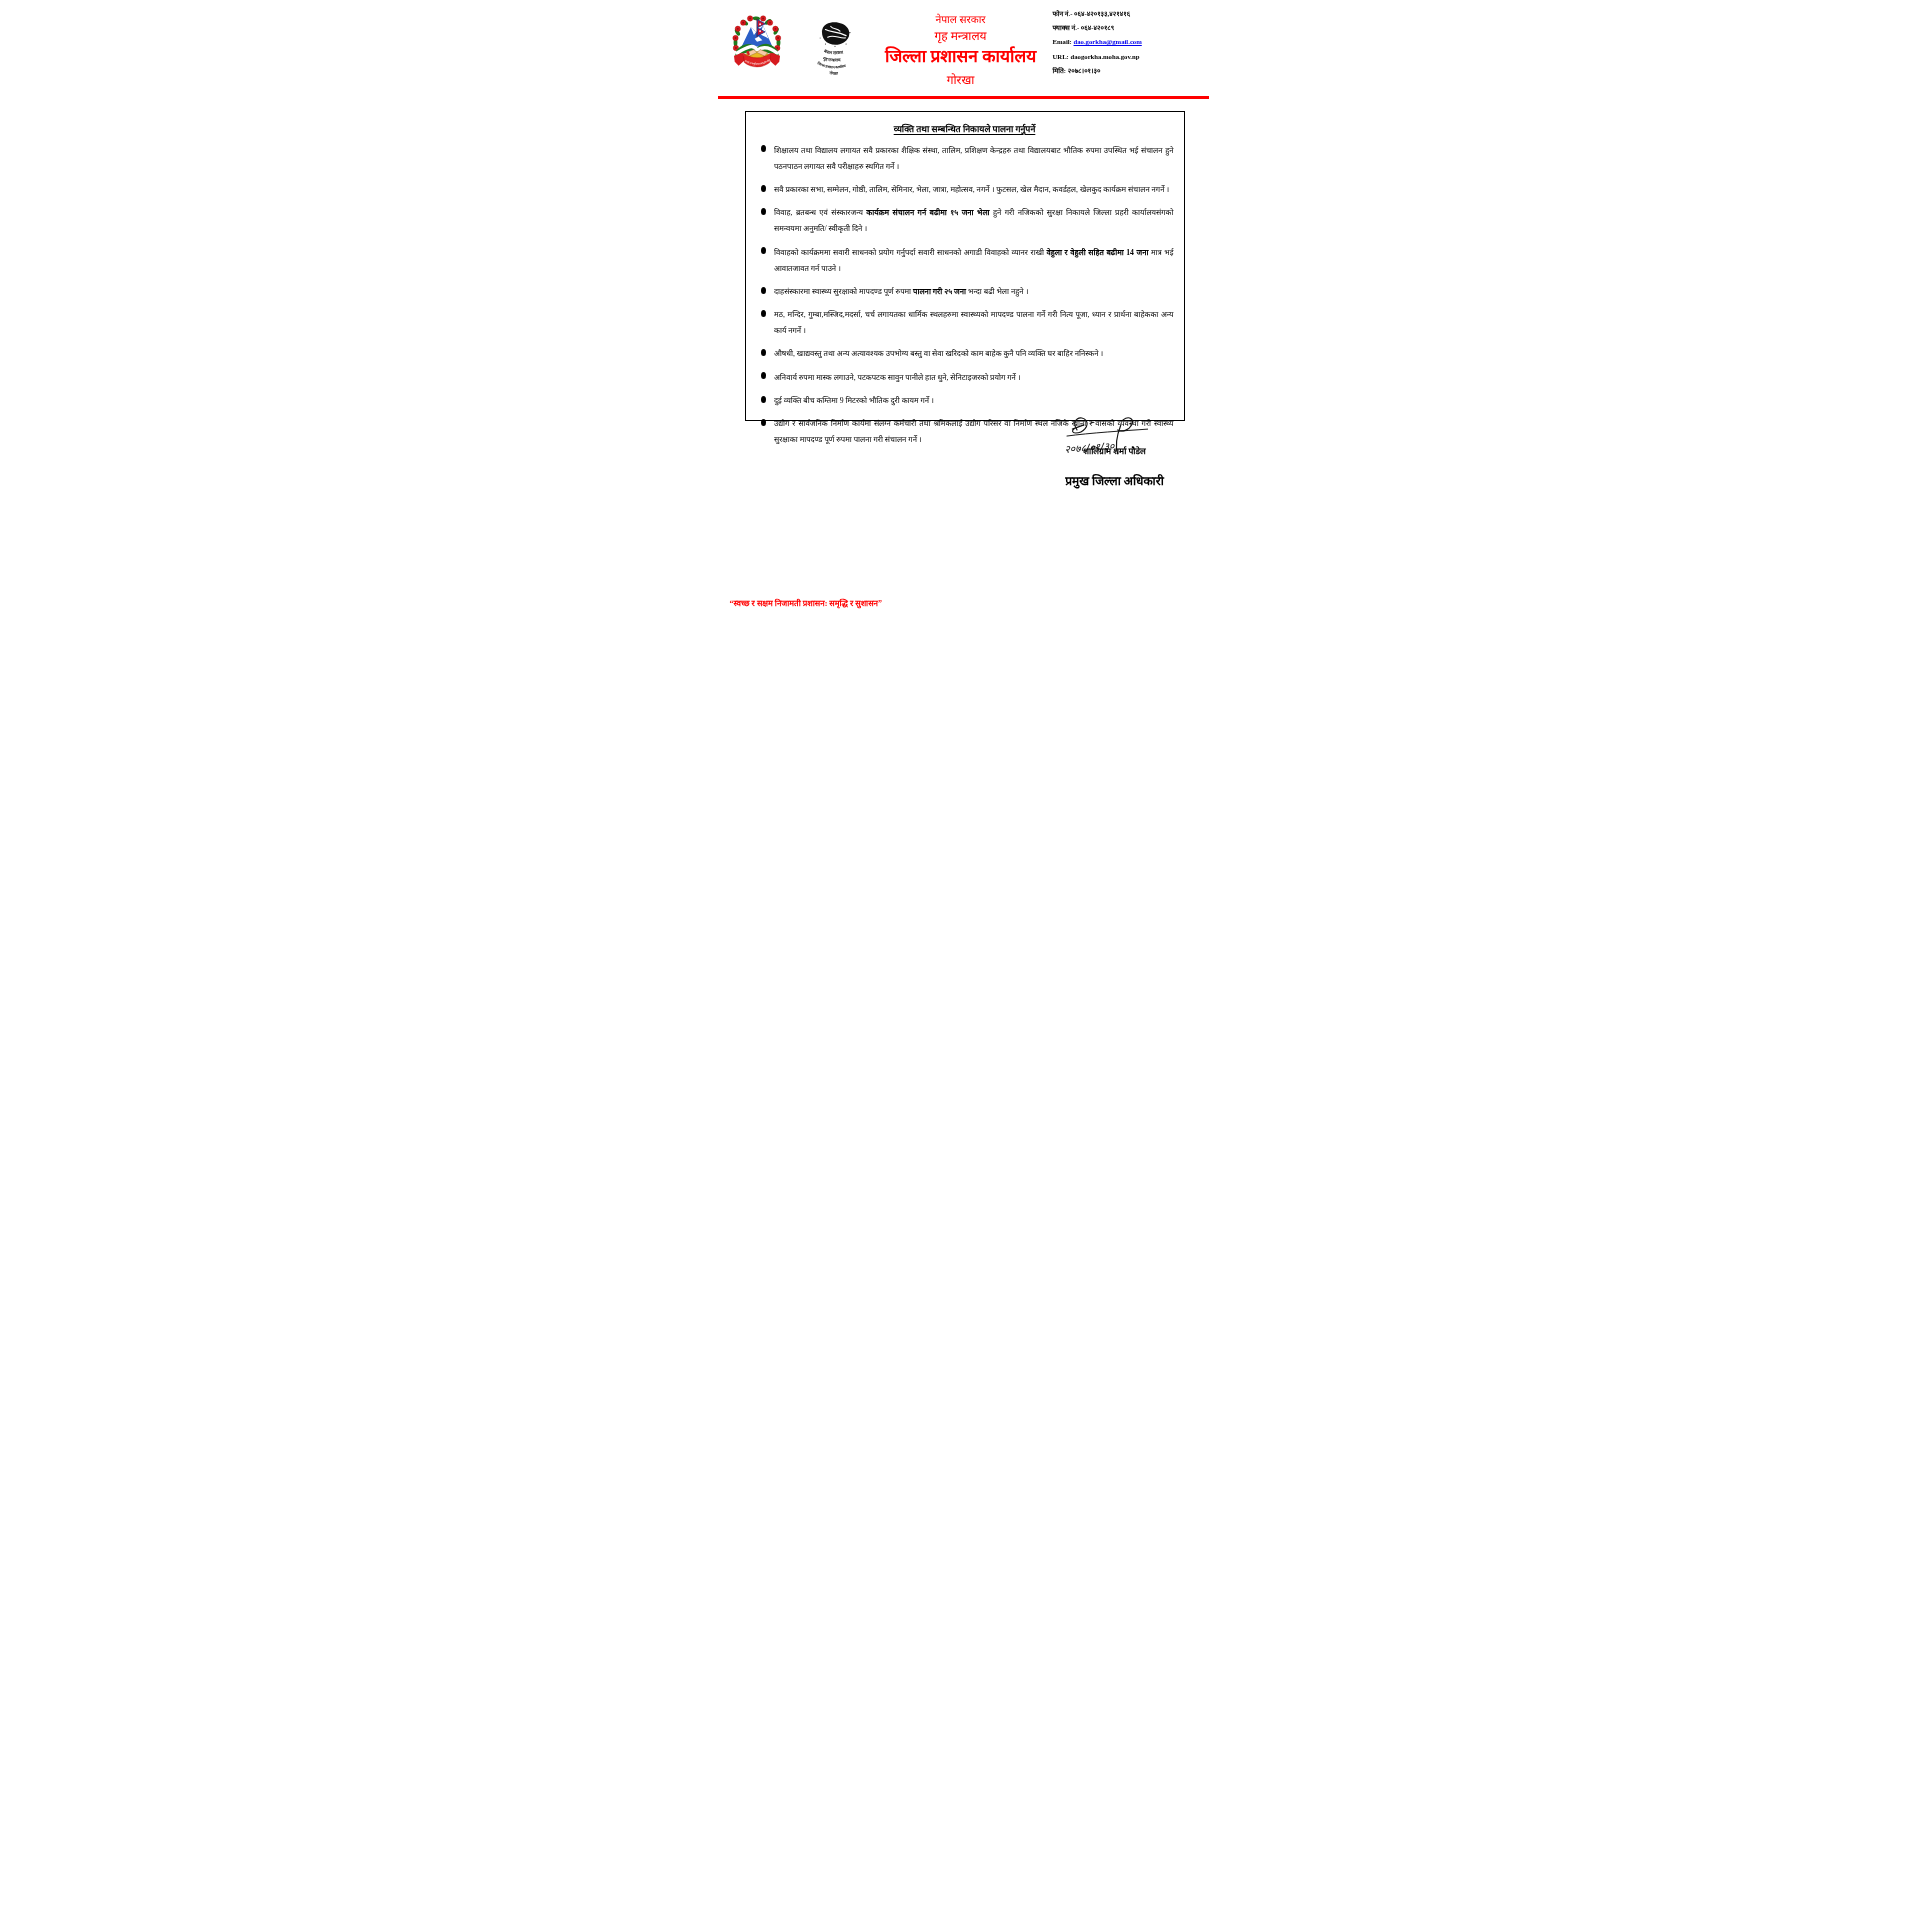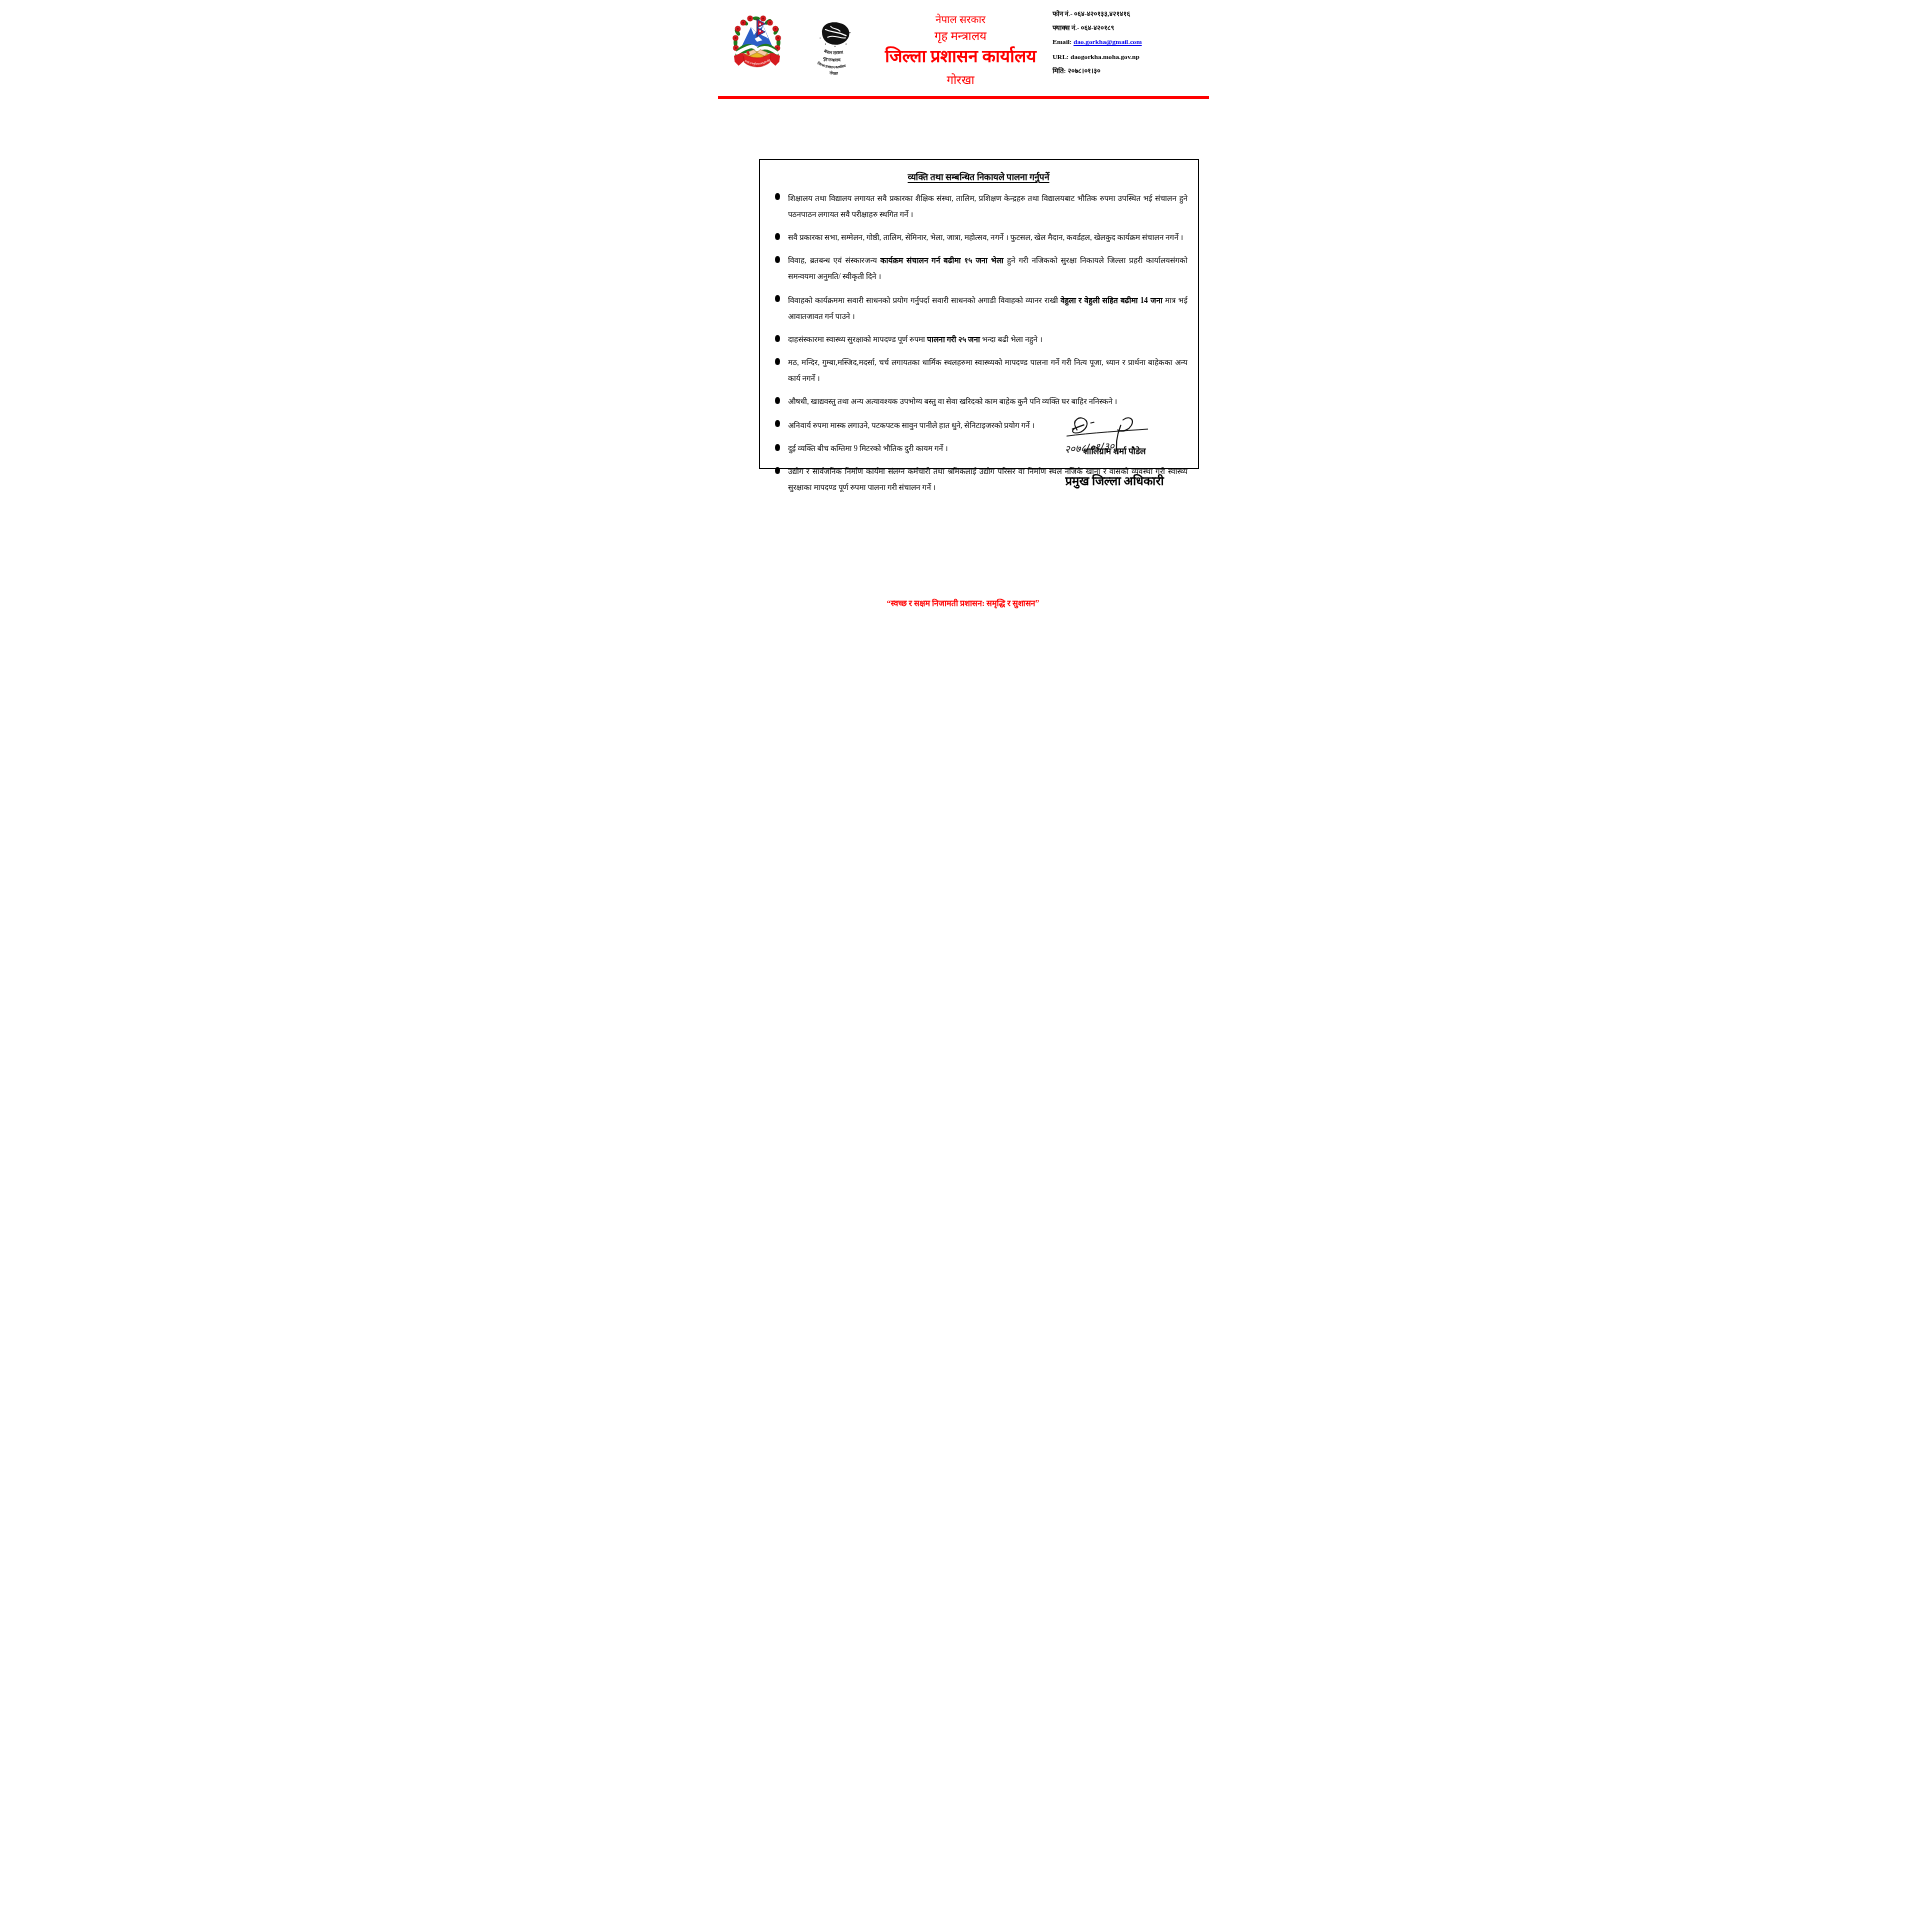--- a/index.html
+++ b/index.html
@@ -12,32 +12,32 @@
   .head-center .l1{font-size:10.4px;line-height:11.2px;}
   .head-center .l2{font-size:12px;line-height:12.7px;margin-top:5px;}
   .head-center .l3{font-size:17.3px;line-height:18px;font-weight:bold;margin-top:5.4px;}
   .head-center .l4{font-size:12px;line-height:12.7px;margin-top:7.7px;}
   .red-text{color:#FF0000;}
   .contact{position:absolute;left:335px;top:10px;width:150px;font-size:6.7px;font-weight:bold;line-height:8px;}
   .contact .row{margin-bottom:6.2px;white-space:nowrap;}
   .contact a{color:#0000EE;text-decoration:underline;font-weight:bold;}
   .rule{position:absolute;left:0;top:96px;width:491px;height:2.7px;background:#FF0000;}
   
-  .box{position:absolute;left:41px;top:111px;width:440px;height:310px;border:0.8px solid #000;box-sizing:border-box;margin-top:48px;}
+  .box{position:absolute;left:27px;top:111px;width:440px;height:310px;border:0.8px solid #000;box-sizing:border-box;}
   .box-title{margin-top:10px;text-align:center;font-size:8.9px;font-weight:bold;text-decoration:underline;text-underline-offset:1.5px;}
   ul.bullets{margin:7.7px 0 0 0;padding:0 10px 0 28.5px;list-style:none;}
   ul.bullets li{position:relative;font-size:7.7px;line-height:16px;margin-bottom:7.3px;text-align:justify;}
   ul.bullets li::before{content:"";position:absolute;left:-12.7px;top:2.7px;width:5px;height:7px;background:#000;border-radius:50%;}
   ul.bullets .b{font-weight:bold;}
   
   .sig-svg{position:absolute;left:339px;top:413px;width:96px;height:48px;}
   .sig-name{position:absolute;left:343px;top:445px;width:108px;text-align:center;font-size:8.5px;font-weight:bold;}
   .sig-role{position:absolute;left:343px;top:472px;width:108px;text-align:center;font-size:12px;font-weight:bold;}
   
-  .slogan{position:absolute;left:0;top:597px;width:491px;text-align:center;color:#FF0000;font-size:8px;font-weight:bold;}
+  .slogan{position:absolute;left:12px;top:597px;width:491px;text-align:left;color:#FF0000;font-size:8px;font-weight:bold;}
 </style>
 </head>
 <body>
 
 <div class="page">
 
   <svg class="emblem" viewBox="0 0 132 146" aria-hidden="true">
     <defs>
         <path id="mottoArc" d="M30,118 C50,134 82,134 102,118"></path>
       </defs>

